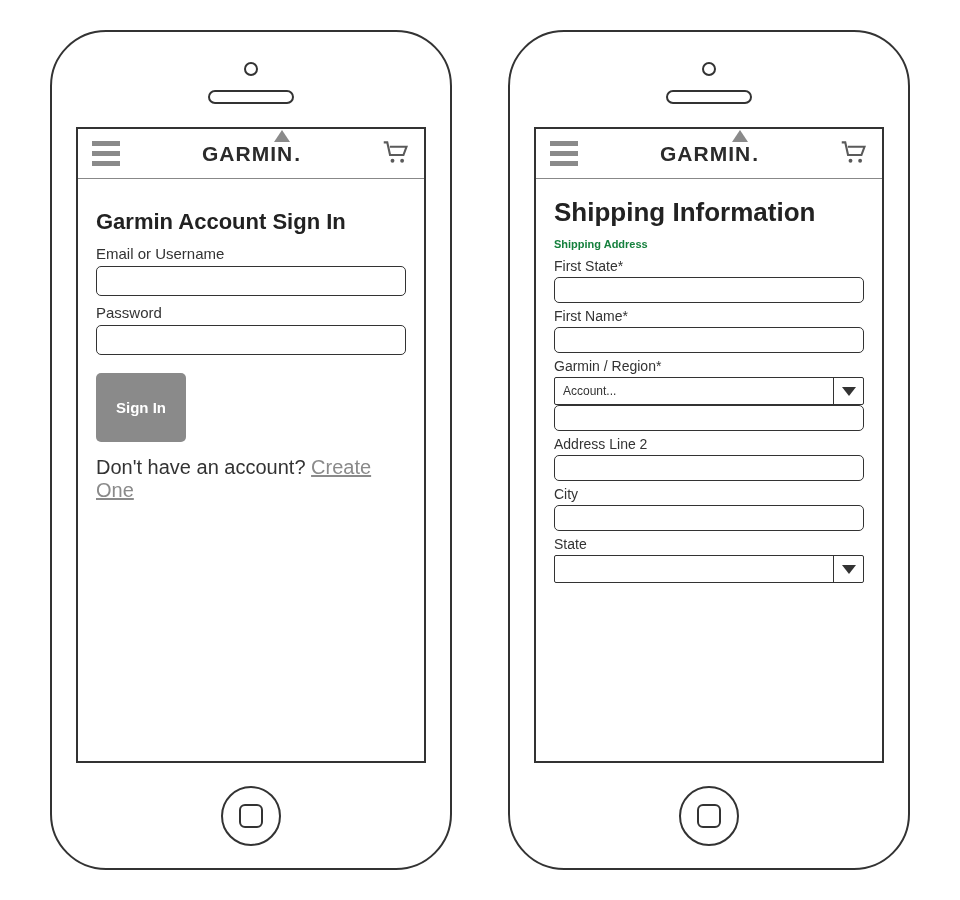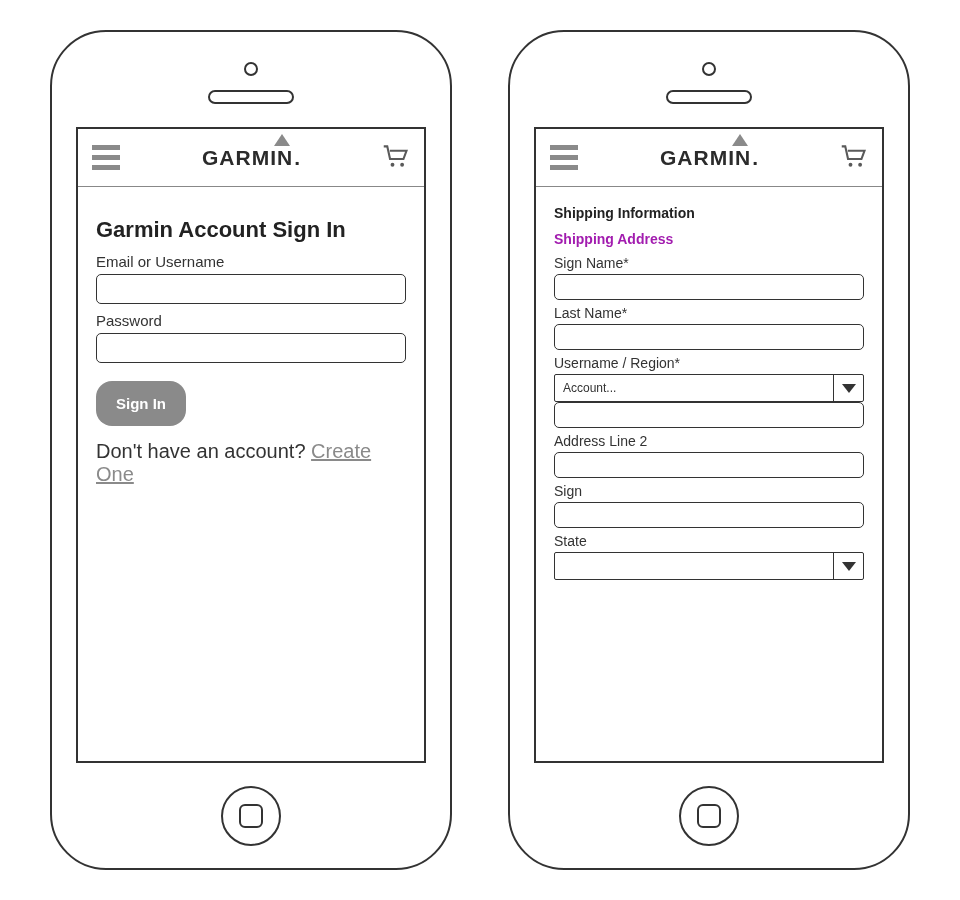--- a/index.html
+++ b/index.html
@@ -54,21 +54,21 @@
     }
     .screen{
       position:absolute;
       top:95px; left:24px; right:24px; bottom:105px;
       border:2px solid var(--border);
       background:#fff;
       overflow:hidden;
     }
     
     .hdr{
-      height:58px;
+      height:50px;
       border-bottom:1px solid var(--grey);
       display:flex;align-items:center;justify-content:space-between;
       padding:0 14px;
     }
     
     .hamb{display:flex;flex-direction:column;gap:5px;cursor:pointer;}
     .hamb span{display:block;width:28px;height:5px;background:#8a8a8a;}
     
     .wordmark{position:relative;display:flex;align-items:flex-end;}
     .tri{
@@ -80,32 +80,32 @@
     }
     .wordtext{
       font-weight:800; letter-spacing:1px; font-size:21px; color:#2b2b2b;
     }
     .worddot{font-weight:800;font-size:21px;margin-left:1px;}
     
     .cart svg{width:28px;height:26px;stroke:#5a5a5a;}
     
     .content{padding:16px 18px 20px 18px;}
     h1{margin:14px 0 10px 0;font-size:22px;font-weight:800;color:#222;}
-    h2{margin:2px 0 10px 0;font-size:14px;font-weight:800;color:#222;}
-    .sub{margin:0 0 8px 0;font-size:14px;font-weight:800;color:#a21caf;}
+    h2{margin:2px 0 10px 0;font-size:26px;font-weight:800;color:#222;}
+    .sub{margin:0 0 8px 0;font-size:11px;font-weight:800;color:#15803d;}
     .lbl{display:block;font-size:15px;color:#333;margin:8px 0 4px 0;font-weight:400;}
     .lbl2{display:block;font-size:14px;color:#333;margin:6px 0 3px 0;font-weight:400;}
     input.txt{
       width:100%;height:30px;border:1.5px solid #333;border-radius:5px;
       padding:0 8px;font-size:14px;background:#fff;
     }
     .btn{
       display:inline-block;margin-top:18px;
-      background:#8a8a8a;color:#fff;border:none;border-radius:16px;
-      padding:14px 20px;font-size:15px;font-weight:700;cursor:pointer;
+      background:#8a8a8a;color:#fff;border:none;border-radius:5px;
+      padding:26px 20px;font-size:15px;font-weight:700;cursor:pointer;
     }
     .prompt{margin-top:14px;font-size:20px;color:#333;}
     .prompt a{color:#8a8a8a;text-decoration:underline;cursor:pointer;}
     
     .sel{
       position:relative;width:100%;height:28px;
       border:1.5px solid #333;border-radius:2px;
       display:flex;align-items:stretch;background:#fff;cursor:pointer;
     }
     .sel .val{flex:1;font-size:12px;padding:0 8px;display:flex;align-items:center;color:#333;}
@@ -195,40 +195,40 @@
             <circle cx="12" cy="24" r="2.2" fill="#5a5a5a" stroke="none"></circle>
             <circle cx="23" cy="24" r="2.2" fill="#5a5a5a" stroke="none"></circle>
           </svg>
         </div>
       </div>
 
       <div class="content tight">
         <h2>Shipping Information</h2>
         <div class="sub">Shipping Address</div>
 
-        <label class="lbl2">Sign Name*</label>
-        <input class="txt" type="text" style="">
-
-        <label class="lbl2">Last Name*</label>
-        <input class="txt" type="text" style="">
-
-        <label class="lbl2">Username / Region*</label>
+        <label class="lbl2">First State*</label>
+        <input class="txt" type="text" style="">
+
+        <label class="lbl2">First Name*</label>
+        <input class="txt" type="text" style="">
+
+        <label class="lbl2">Garmin / Region*</label>
         <div class="sel">
           <div class="val">Account...</div>
           <div class="caret">
               <div class="tri-d"></div>
             </div>
         </div>
 
         <input class="txt" type="text" style="">
 
         <label class="lbl2">Address Line 2</label>
         <input class="txt" type="text" style="">
 
-        <label class="lbl2">Sign</label>
+        <label class="lbl2">City</label>
         <input class="txt" type="text" style="">
 
         <label class="lbl2">State</label>
         <div class="sel">
           <div class="val"></div>
           <div class="caret">
               <div class="tri-d"></div>
             </div>
         </div>
       </div>

